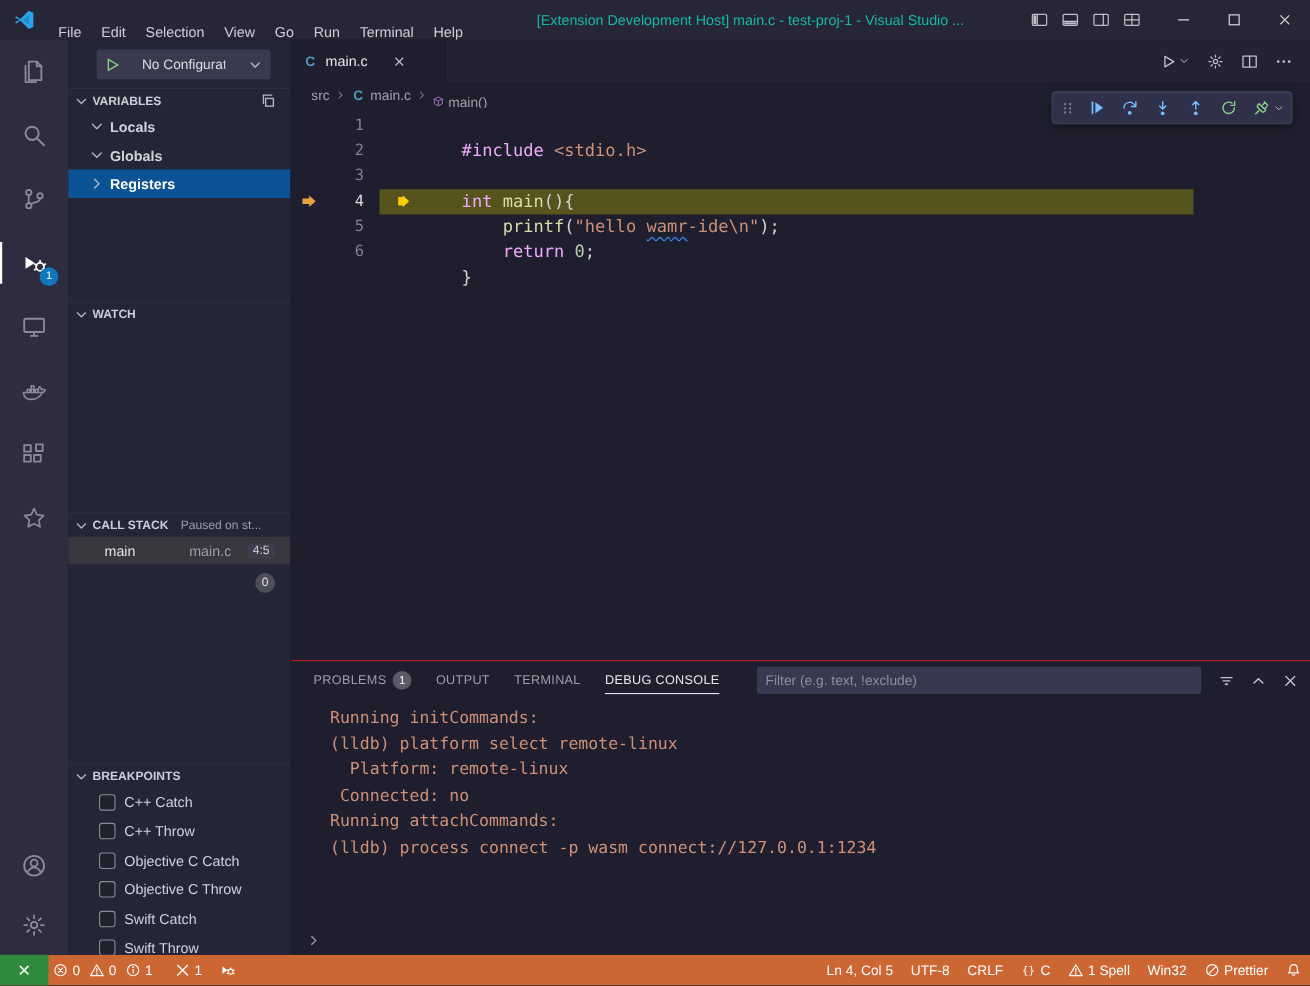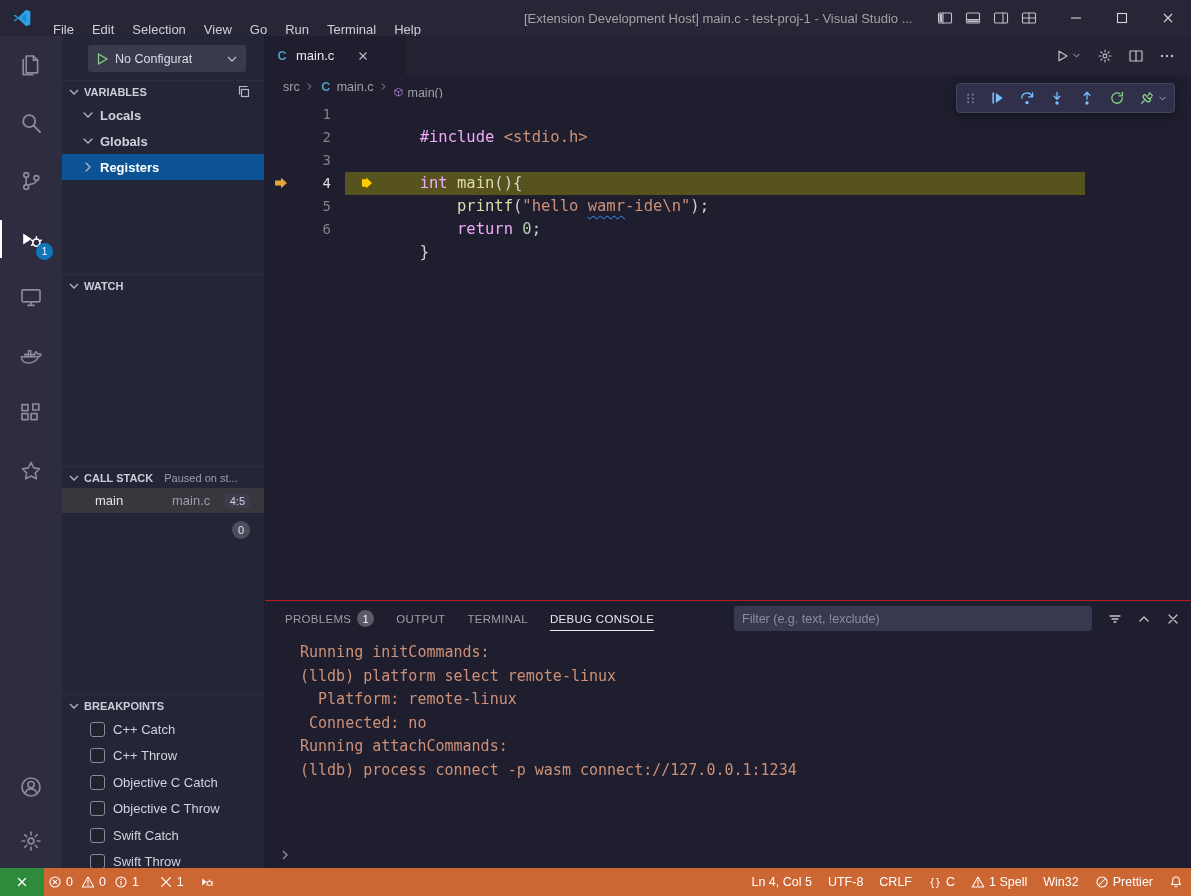--- a/index.html
+++ b/index.html
@@ -9,41 +9,41 @@
   .icon svg{width:100%;height:100%;}
   .icon.big{width:24px;height:24px;}
   .icon.s14{width:14px;height:14px;}
   .icon.sm{width:11px;height:11px;}
 
   
   .titlebar{height:36px;background:#262637;display:flex;align-items:center;position:relative;color:#cfcfda;}
   .logo{width:44px;display:flex;justify-content:center;align-items:center;}
   .menubar{display:flex;height:100%;margin-top:24px;}
   .menu-item{padding:0 9px;line-height:36px;white-space:nowrap;}
-  .window-title{position:absolute;left:524px;white-space:nowrap;color:#a3a3a3;}
+  .window-title{position:absolute;left:488px;white-space:nowrap;color:#14b8a6;}
   .titlebar-right{margin-left:auto;display:flex;align-items:center;height:100%;}
   .layout-icons{display:flex;gap:12px;margin-right:16px;color:#c0c0cc;}
   .win-btn{width:46px;height:36px;display:flex;align-items:center;justify-content:center;color:#d5d5de;}
 
   
   .main{display:flex;height:832px;}
 
   .activitybar{width:62px;background:#2d2d3f;display:flex;flex-direction:column;}
   .ab-item{height:58px;display:flex;align-items:center;justify-content:center;color:#8a8a99;position:relative;}
   .ab-item.active{color:#ffffff;}
   .ab-item.active::before{content:"";position:absolute;left:0;top:10px;bottom:10px;width:2px;background:#ffffff;}
   .ab-badge{position:absolute;right:9px;bottom:8px;min-width:17px;height:17px;border-radius:9px;background:#1177bb;
     color:#fff;font-size:10px;display:flex;align-items:center;justify-content:center;}
   .ab-spacer{flex:1;}
   .activity-bottom .ab-item{height:54px;}
 
   
   .sidebar{width:203px;background:#252538;position:relative;border-right:1px solid #1b1b28;overflow:hidden;}
   .cfg-row{position:absolute;top:9px;left:26px;width:158px;height:27px;background:#3a3a4e;border-radius:3px;
-    display:flex;align-items:center;padding:0 6px;gap:5px;}
+    display:flex;align-items:center;padding:0 6px;gap:19px;}
   .cfg-label{flex:1;color:#dcdce4;font-size:12.5px;white-space:nowrap;overflow:hidden;}
   .section{position:absolute;left:0;right:0;}
   .sec-header{height:22px;display:flex;align-items:center;font-size:11px;font-weight:bold;color:#cdcdd8;
     padding-left:4px;gap:2px;border-top:1px solid #2e2e42;}
   .cs-status{font-weight:normal;font-size:11px;color:#9d9da9;margin-left:9px;white-space:nowrap;overflow:hidden;}
   .hdr-action{margin-left:auto;margin-right:12px;color:#b8b8c4;}
   .tree-row{height:26px;display:flex;align-items:center;padding-left:18px;gap:4px;color:#d2d2dc;font-size:13px;}
   .tree-row.selected{background:#0b5394;color:#ffffff;}
   .chev{color:#b4b4c0;}
   .stack-row{height:25px;display:flex;align-items:center;padding-left:33px;background:#37373d;color:#e2e2ea;}
@@ -96,21 +96,21 @@
   
   .panel{height:268px;border-top:1px solid #b91c1c;background:#1e1e2e;display:flex;flex-direction:column;}
   .panel-header{height:35px;display:flex;align-items:center;padding:0 10px 0 20px;flex:none;}
   .panel-tabs{display:flex;height:100%;}
   .panel-tab{margin-right:22px;font-size:11.5px;letter-spacing:.3px;color:#9d9da9;height:100%;
     display:flex;align-items:center;gap:6px;position:relative;white-space:nowrap;}
   .panel-tab.active{color:#e8e8f0;}
   .panel-tab.active::after{content:"";position:absolute;left:0;right:0;bottom:5px;height:1.5px;background:#e8e8f0;}
   .panel-badge{min-width:17px;height:17px;border-radius:9px;background:#5a5a68;color:#fff;font-size:10.5px;
     display:flex;align-items:center;justify-content:center;padding:0 4px;}
-  .panel-filter{margin-left:auto;width:358px;height:25px;background:#383850;border:none;border-radius:3px;
+  .panel-filter{margin-left:auto;width:404px;height:25px;background:#383850;border:none;border-radius:3px;
     color:#dddde4;font-size:12.5px;padding:0 8px;outline:none;font-family:"Liberation Sans",sans-serif;}
   .panel-filter::placeholder{color:#8d8d9c;}
   .panel-actions{display:flex;align-items:center;gap:13px;margin-left:15px;color:#c5c5d0;}
   .panel-content{flex:1;overflow:hidden;padding:5px 0 0 35px;font-family:"DejaVu Sans Mono",monospace;
     font-size:15px;color:#ce9178;}
   .console-line{white-space:pre;line-height:23.5px;}
   .panel-input{height:26px;display:flex;align-items:center;padding-left:12px;color:#8c8c9e;flex:none;}
 
   
   .statusbar{height:28px;background:#cc6633;display:flex;align-items:center;color:#ffffff;font-size:12.5px;}

